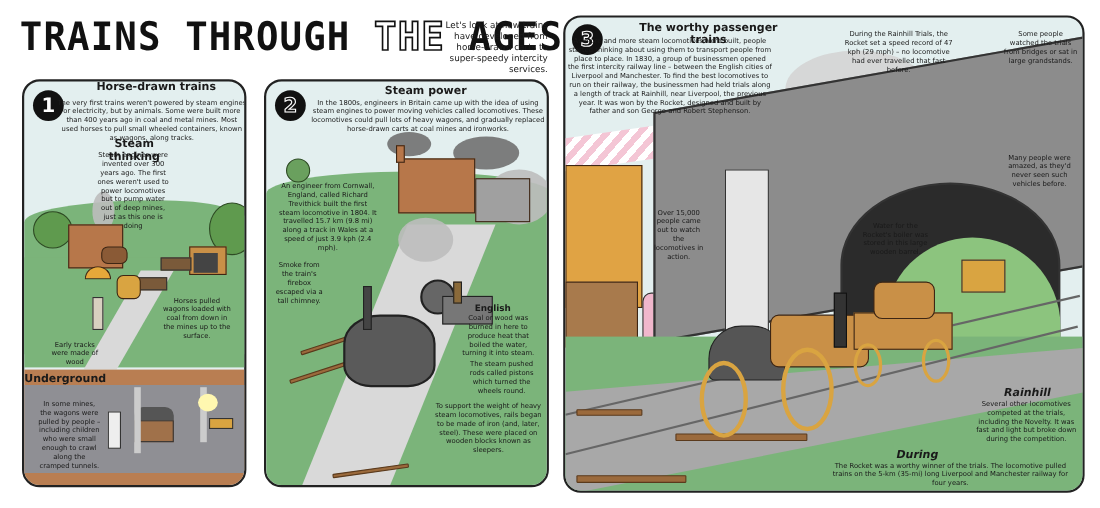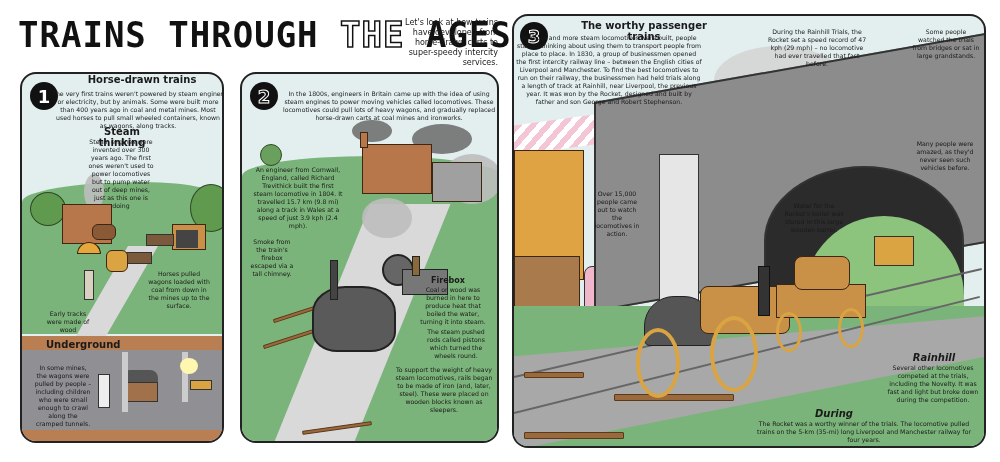--- a/index.html
+++ b/index.html
@@ -84,33 +84,34 @@
   <div class="layer" style="left:70px;top:150px;width:24px;height:16px;background:#8a5a36;border-radius:6px;border:1.5px solid #3d2614;"></div>
   <div class="layer" style="left:62px;top:196px;width:10px;height:30px;background:#d8d0c0;border:1px solid #333;"></div>
 
   <div class="ptitle" style="left:60px;top:52px;width:80px;">Steam thinking</div>
   <div class="ptext" style="left:66px;top:64px;width:66px;">Steam engines were invented over 300 years ago. The first ones weren't used to power locomotives but to pump water out of deep mines, just as this one is doing</div>
   <div class="ptext" style="left:124px;top:196px;width:66px;">Horses pulled wagons loaded with coal from down in the mines up to the surface.</div>
   <div class="ptext" style="left:24px;top:236px;width:44px;">Early tracks were made of wood</div>
 
   <div class="layer dirt" style="left:0;top:262px;width:204px;height:110px;"></div>
   <div class="layer rock" style="left:0;top:276px;width:204px;height:80px;"></div>
-  <div class="ptitle" style="left:24px;top:265px;width:70px;text-align:center;">Underground</div>
+  <div class="ptitle" style="left:0;top:265px;width:70px;text-align:center;">Underground</div>
   <div class="ptext" style="left:12px;top:290px;width:58px;">In some mines, the wagons were pulled by people – including children who were small enough to crawl along the cramped tunnels.</div>
   <div class="layer" style="left:100px;top:308px;width:36px;height:20px;background:#a0714a;border:1.5px solid #333;"></div>
   <div class="layer" style="left:100px;top:296px;width:36px;height:12px;background:#555;border-radius:8px 8px 0 0;"></div>
   <div class="layer" style="left:76px;top:300px;width:12px;height:34px;background:#eee;border:1px solid #333;"></div>
   <div class="layer" style="left:168px;top:306px;width:22px;height:10px;background:#d9a441;border:1px solid #333;"></div>
   <div class="layer" style="left:100px;top:278px;width:6px;height:60px;background:#ccc;"></div>
   <div class="layer" style="left:160px;top:278px;width:6px;height:50px;background:#ccc;"></div>
   <div class="layer" style="left:158px;top:284px;width:18px;height:16px;background:#fff7b0;border-radius:50%;"></div>
 </div>
 
 <div class="panel" id="p2">
   <div class="badge outlined" style="left:8px;top:8px;">2</div>
+  <div class="ptitle" style="left:40px;top:3px;width:210px;">Steam power</div>
   <div class="ptext" style="left:40px;top:16px;width:214px;">In the 1800s, engineers in Britain came up with the idea of using steam engines to power moving vehicles called locomotives. These locomotives could pull lots of heavy wagons, and gradually replaced horse-drawn carts at coal mines and ironworks.</div>
 
   <div class="layer grass" style="left:0;top:82px;width:259px;height:290px;border-radius:50% 50% 0 0 / 20px 20px 0 0;"></div>
   <div class="tree" style="left:18px;top:70px;width:22px;height:22px;background:#6aa05e;"></div>
   <div class="smoke dark" style="left:110px;top:46px;width:40px;height:22px;"></div>
   <div class="smoke dark" style="left:170px;top:50px;width:60px;height:30px;"></div>
   <div class="smoke" style="left:200px;top:80px;width:60px;height:50px;"></div>
   <div class="building" style="left:120px;top:70px;width:70px;height:50px;"></div>
   <div class="building" style="left:118px;top:58px;width:8px;height:16px;"></div>
   <div class="building" style="left:190px;top:88px;width:50px;height:40px;background:#a0a0a0;"></div>
@@ -120,21 +121,21 @@
   <div class="sleeper" style="left:60px;top:352px;width:70px;transform:rotate(-8deg);"></div>
   <div class="layer" style="left:70px;top:212px;width:84px;height:66px;background:#5a5a5a;border:2px solid #222;border-radius:40% 40% 30% 30%;"></div>
   <div class="layer" style="left:88px;top:186px;width:8px;height:40px;background:#444;border:1px solid #222;"></div>
   <div class="layer" style="left:140px;top:180px;width:32px;height:32px;border-radius:50%;background:#666;border:2px solid #222;"></div>
   <div class="layer" style="left:160px;top:195px;width:46px;height:26px;background:#777;border:1.5px solid #222;"></div>
   <div class="layer" style="left:170px;top:182px;width:8px;height:20px;background:#8a6a3a;border:1px solid #222;"></div>
   <div class="smoke" style="left:120px;top:124px;width:50px;height:40px;"></div>
 
   <div class="ptext" style="left:10px;top:92px;width:92px;">An engineer from Cornwall, England, called Richard Trevithick built the first steam locomotive in 1804. It travelled 15.7 km (9.8 mi) along a track in Wales at a speed of just 3.9 kph (2.4 mph).</div>
   <div class="ptext" style="left:8px;top:164px;width:44px;">Smoke from the train's firebox escaped via a tall chimney.</div>
-  <div class="ptitle" style="left:176px;top:202px;width:60px;font-size:8px;">Firebox</div>
+  <div class="ptitle" style="left:176px;top:202px;width:60px;font-size:8px;">English</div>
   <div class="ptext" style="left:176px;top:212px;width:70px;">Coal or wood was burned in here to produce heat that boiled the water, turning it into steam.</div>
   <div class="ptext" style="left:178px;top:254px;width:72px;">The steam pushed rods called pistons which turned the wheels round.</div>
   <div class="ptext" style="left:150px;top:292px;width:104px;">To support the weight of heavy steam locomotives, rails began to be made of iron (and, later, steel). These were placed on wooden blocks known as sleepers.</div>
 </div>
 
 <div class="panel" id="p3">
   <div class="badge outlined" style="left:6px;top:6px;">3</div>
   <div class="ptitle" style="left:60px;top:4px;width:140px;">The worthy passenger trains</div>
   <div class="ptext" style="left:2px;top:18px;width:186px;">As more and more steam locomotives were built, people started thinking about using them to transport people from place to place. In 1830, a group of businessmen opened the first intercity railway line – between the English cities of Liverpool and Manchester. To find the best locomotives to run on their railway, the businessmen had held trials along a length of track at Rainhill, near Liverpool, the previous year. It was won by the Rocket, designed and built by father and son George and Robert Stephenson.</div>
 

